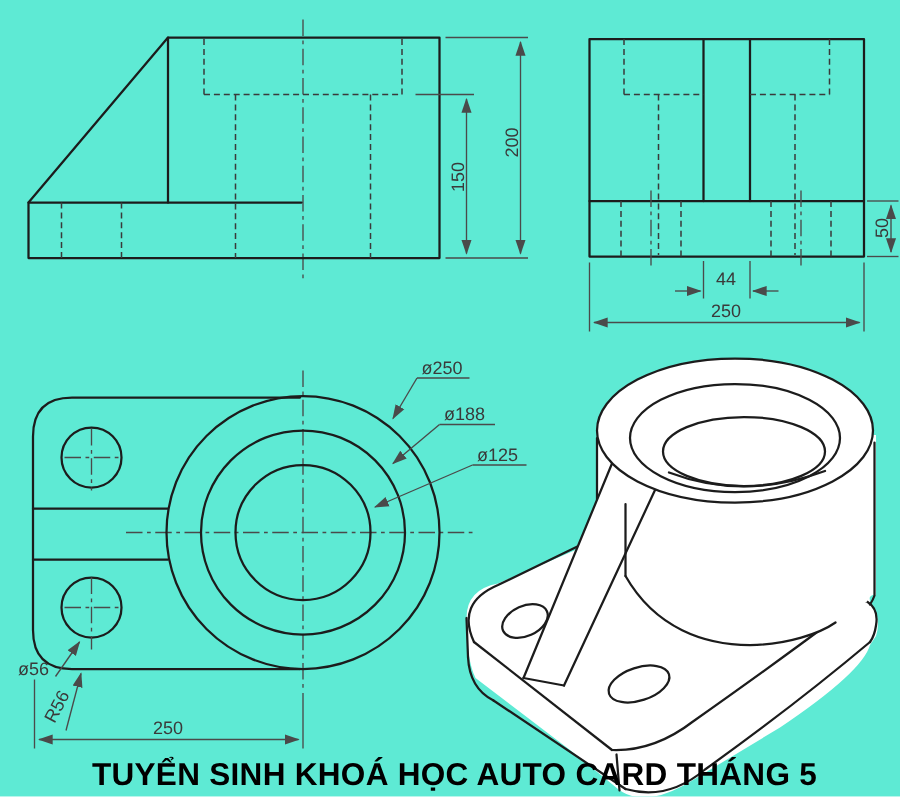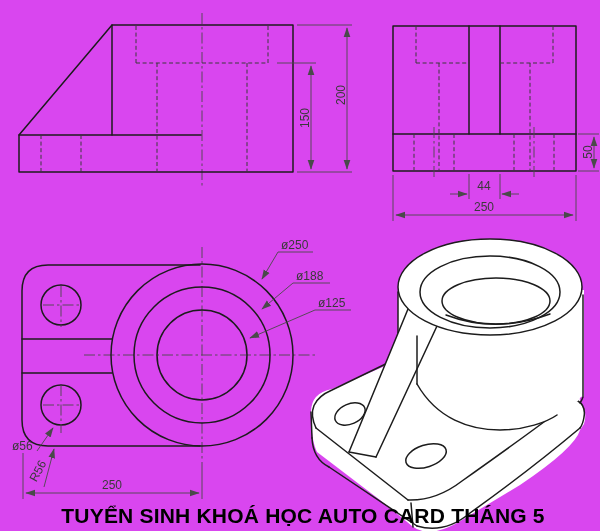--- a/index.html
+++ b/index.html
@@ -1,16 +1,16 @@
 <!DOCTYPE html>
 <html><head>
 <meta charset="utf-8">
 <style>
   html,body{margin:0;padding:0;background:#ffffff;}
-  .page{position:relative;width:600px;height:531px;background:#d946ef;overflow:hidden;
+  .page{position:relative;width:600px;height:531px;background:#5eead4;overflow:hidden;
         font-family:"Liberation Sans", sans-serif;}
   svg text{font-family:"Liberation Sans", sans-serif;}
   .obj{stroke:#1c1c1c;stroke-width:1.5;fill:none;stroke-linecap:round;stroke-linejoin:round;}
   .objf{stroke:#1c1c1c;stroke-width:1.5;fill:#ffffff;stroke-linejoin:round;}
   .fill{fill:#ffffff;stroke:none;}
   .hid{stroke:#3a3a3a;stroke-width:1;fill:none;stroke-dasharray:4 2.6;}
   .cl{stroke:#4a4a4a;stroke-width:0.9;fill:none;stroke-dasharray:11 3 2.5 3;}
   .dim{stroke:#4a4a4a;stroke-width:0.9;fill:none;}
   .dtxt{font-size:12px;fill:#3a3a3a;}
   .cap{font-size:21px;font-weight:bold;fill:#000000;letter-spacing:0.2px;}

